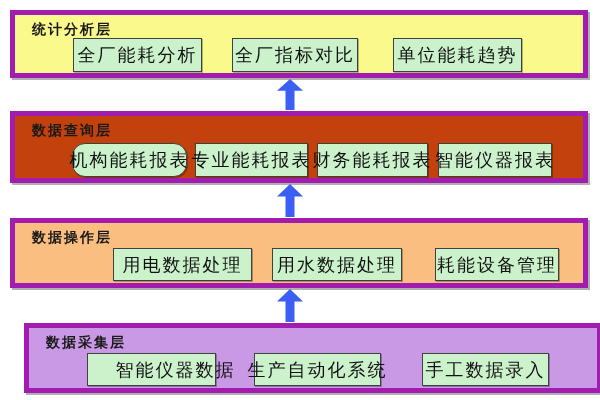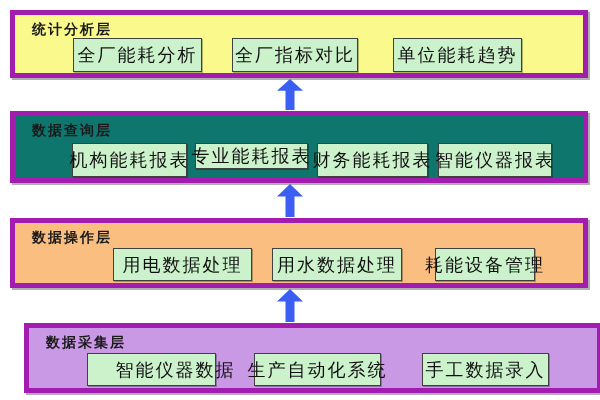--- a/index.html
+++ b/index.html
@@ -17,21 +17,21 @@
   }
   .layer {
     position: absolute;
     left: 10px;
     width: 578px;
     border: 5px solid #a21caf;
     box-shadow: 2px 2px 0 #b0b0b0;
     box-sizing: border-box;
   }
   .layer-0 { top: 10px;  height: 68px; background: #FAFA8C; }
-  .layer-1 { top: 111px; height: 72px; background: #0f766e; }
+  .layer-1 { top: 111px; height: 72px; background: #c2410c; }
   .layer-2 { top: 218px; height: 70px; background: #FABE80; }
   .layer-3 { top: 323px; height: 70px; background: #CA99E6; margin-left: 14px; }
   .layer-label {
     position: absolute;
     left: 17px;
     top: 6px;
     font-size: 14px;
     font-weight: 700;
     letter-spacing: 2px;
     color: #1a1a1a;
@@ -69,31 +69,31 @@
 
   <div class="layer layer-0">
     <div class="layer-label">统计分析层</div>
     <div class="node" style="left:58px;  top:23px; width:129px; height:34px;">全厂能耗分析</div>
     <div class="node" style="left:217px; top:23px; width:126px; height:34px;">全厂指标对比</div>
     <div class="node" style="left:378px; top:23px; width:129px; height:34px;">单位能耗趋势</div>
   </div>
 
   <div class="layer layer-1">
     <div class="layer-label">数据查询层</div>
-    <div class="node" style="left:57px;  top:27px; width:115px; height:34px;">机构能耗报表</div>
-    <div class="node" style="left:180px; top:27px; width:113px; height:26px;">专业能耗报表</div>
+    <div class="node" style="left:57px;  top:27px; width:115px; height:34px;border-radius:13px;">机构能耗报表</div>
+    <div class="node" style="left:180px; top:27px; width:113px; height:34px;">专业能耗报表</div>
     <div class="node" style="left:302px; top:27px; width:111px; height:34px;">财务能耗报表</div>
     <div class="node" style="left:423px; top:27px; width:114px; height:34px;">智能仪器报表</div>
   </div>
 
   <div class="layer layer-2">
     <div class="layer-label">数据操作层</div>
     <div class="node" style="left:98px;  top:25px; width:139px; height:33px;">用电数据处理</div>
     <div class="node" style="left:257px; top:25px; width:130px; height:33px;">用水数据处理</div>
-    <div class="node" style="left:420px; top:25px; width:100px; height:33px;">耗能设备管理</div>
+    <div class="node" style="left:420px; top:25px; width:124px; height:33px;">耗能设备管理</div>
   </div>
 
   <div class="layer layer-3">
     <div class="layer-label">数据采集层</div>
     <div class="node" style="left:58px;  top:25px; width:129px; height:33px;padding-left:48px;">智能仪器数据</div>
     <div class="node" style="left:225px; top:25px; width:127px; height:33px;">生产自动化系统</div>
     <div class="node" style="left:393px; top:25px; width:127px; height:33px;">手工数据录入</div>
   </div>
 
   <div class="arrow arrow-0">

